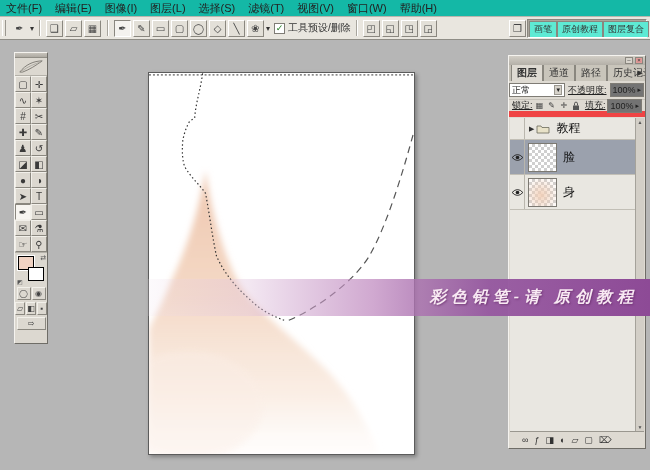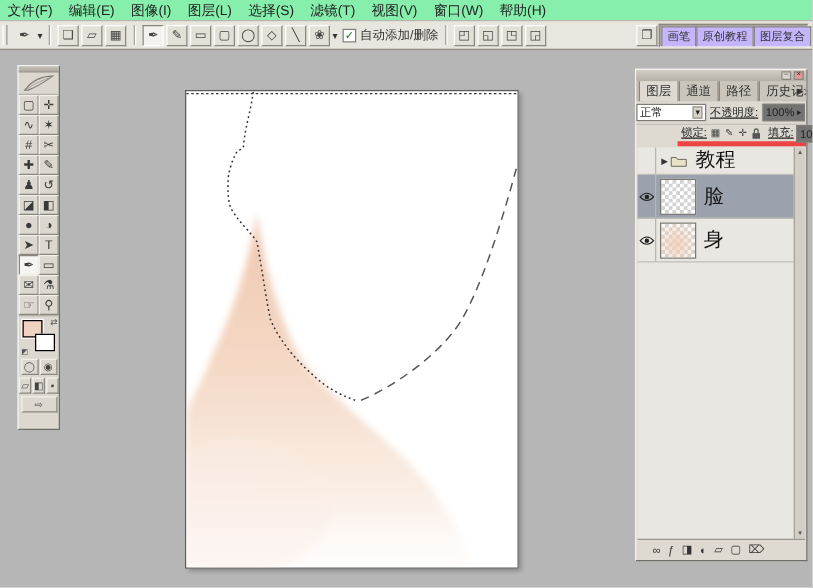--- a/index.html
+++ b/index.html
@@ -2,21 +2,21 @@
 <html><head>
 <meta charset="utf-8">
 <style>
   * { margin:0; padding:0; box-sizing:border-box; }
   html,body { width:650px; height:470px; }
   body { font-family:"Liberation Sans","DejaVu Sans",sans-serif; }
   .app { position:relative; width:650px; height:470px; background:#b6b6b6; overflow:hidden; }
 
   
   .menubar { position:absolute; left:0; top:0; width:650px; height:17px;
-    background:#86efac; border-bottom:1px solid #b9b6ae;
+    background:#14b8a6; border-bottom:1px solid #b9b6ae;
     display:flex; align-items:center; gap:13px; padding-left:6px;
     font-size:11px; color:#222; }
   .menubar span { cursor:default; }
 
   
   .optionsbar { position:absolute; left:0; top:17px; width:650px; height:23px;
     background:#e9e6df; border-bottom:1px solid #8f8d86;
     display:flex; align-items:center; font-size:10px; color:#333; }
   .grip { width:4px; height:16px; margin:0 4px 0 2px;
     border-left:1px solid #fff; border-right:1px solid #9a978f; }
@@ -26,21 +26,21 @@
     font-size:10px; color:#444; margin:0 1px; }
   .mini-btn.pressed { border-color:#8a877f #fff #fff #8a877f; background:#f4f2ee; }
   .mini-btn.flat { border-color:transparent; background:transparent; }
   .ob-arrow { font-size:8px; color:#333; margin-left:1px; }
   .ob-check { width:11px; height:11px; background:#fff; border:1px solid #7f7c75;
     display:flex; align-items:center; justify-content:center; font-size:9px; color:#1a7a1a; margin:0 3px 0 4px; }
   .ob-right { margin-left:auto; display:flex; align-items:center; }
   .palette-well { width:120px; height:19px; background:#aaa69c;
     border:1px solid; border-color:#8a877f #fff #fff #8a877f;
     display:flex; align-items:flex-end; padding:0 1px; margin-right:3px; }
-  .well-tab { background:#c4b5fd; border:1px solid #8a877f; border-bottom:none;
+  .well-tab { background:#5eead4; border:1px solid #8a877f; border-bottom:none;
     font-size:9px; padding:1px 4px 1px 4px; color:#333; white-space:nowrap; }
 
   
   .toolbox { position:absolute; left:14px; top:52px; width:34px; height:292px;
     background:#dcd8d0; border:1px solid; border-color:#f5f3ef #6f6d67 #6f6d67 #f5f3ef; }
   .tb-title { height:5px; background:linear-gradient(#c7c3bb,#aeaaa2); border-bottom:1px solid #918e86; }
   .tb-logo { height:18px; display:flex; align-items:center; justify-content:center; border-bottom:1px solid #b3b0a8; }
   .tb-grid { display:grid; grid-template-columns:16px 16px; }
   .tool { width:16px; height:16px; display:flex; align-items:center; justify-content:center;
     font-size:10px; color:#3a3a3a; background:#dcd8d0;
@@ -83,52 +83,52 @@
     background:#dedad2; border:1px solid; border-color:#f5f3ef #6f6d67 #6f6d67 #f5f3ef;
     font-size:10px; color:#222; }
   .lp-titlebar { height:9px; background:linear-gradient(#d2cec6,#b4b0a8);
     display:flex; justify-content:flex-end; align-items:center; gap:2px; padding-right:2px; }
   .cap-btn { width:8px; height:7px; font-size:6px; line-height:5px; text-align:center;
     border:1px solid #8a877f; background:#d8d4cc; color:#333; }
   .cap-btn.close { background:#e09a98; }
   .lp-tabs { height:16px; background:#c3bfb5; display:flex; align-items:flex-end; padding-left:2px; overflow:hidden; position:relative; }
   .lp-tab { padding:2px 5px 1px; font-size:10px; border:1px solid #8a877f; border-bottom:none;
     background:#c9c5bb; color:#333; white-space:nowrap; }
-  .lp-tab.active { background:#dedad2; font-weight:normal; }
+  .lp-tab.active { background:#dedad2; font-weight:bold; }
   .lp-menu-arrow { position:absolute; right:2px; top:4px; font-size:7px; color:#333; }
   .lp-row1 { height:19px; display:flex; align-items:center; padding:0 0; gap:3px; border-bottom:1px solid #c6c2ba; }
   .blend-select { width:56px; height:14px; background:#fff; border:1px solid #7f7c75;
     display:flex; align-items:center; justify-content:space-between; padding:0 2px; font-size:9px; }
   .blend-select .arr { font-size:7px; background:#d6d2ca; border:1px solid #9a978f; padding:0 1px; }
   .lp-lbl { font-size:9px; white-space:nowrap;text-decoration:underline; }
   .val-box { height:14px; background:#737373; border:1px solid #7f7c75; display:flex;
     align-items:center; padding:0 2px; gap:2px; font-size:9px; }
   .val-box .arr { font-size:7px; }
-  .lp-row2 { height:17px; display:flex; align-items:center; padding:0 3px; gap:2px; border-bottom:4px solid #ef4444;margin-left:33px; }
+  .lp-row2 { height:17px; display:flex; align-items:center; padding:0 3px; gap:2px; border-bottom:6px solid #ef4444; }
   .lock-ic { width:13px; height:13px; display:flex; align-items:center; justify-content:center;
     font-size:8px; color:#444; border:1px solid transparent; }
   .lp-list { position:absolute; left:1px; right:1px; top:62px; bottom:17px; background:#e9e7e1; }
   .lp-scroll { position:absolute; right:0; top:0; bottom:0; width:9px; background:#d3cfc7;
     border-left:1px solid #a5a29a; display:flex; flex-direction:column; justify-content:space-between;
     align-items:center; font-size:5px; color:#555; padding:1px 0; }
   .lrow { display:flex; align-items:center; border-bottom:1px solid #c2bfb6; margin-right:9px; }
   .lrow.group { height:22px; }
   .lrow.layer { height:35px; }
   .lrow.sel { background:#9ba1ad; }
   .eye-box { width:15px; align-self:stretch; border-right:1px solid #b9b6ad;
     display:flex; align-items:center; justify-content:center; }
   .expand { font-size:7px; color:#333; margin:0 2px 0 4px; }
   .thumb { width:29px; height:29px; border:1px solid #7c7972; margin-left:3px; position:relative; background:#fff; }
   .checker { background-image:
       linear-gradient(45deg,#cfcfcf 25%,transparent 25%,transparent 75%,#cfcfcf 75%),
       linear-gradient(45deg,#cfcfcf 25%,transparent 25%,transparent 75%,#cfcfcf 75%);
     background-size:6px 6px; background-position:0 0,3px 3px; }
   .skin-tint { position:absolute; inset:0;
     background:radial-gradient(ellipse at 45% 60%, rgba(241,206,182,.9), rgba(241,206,182,.1) 75%); }
-  .lname { margin-left:6px; font-size:16px; color:#111; }
+  .lname { margin-left:6px; font-size:12px; color:#111; }
   .lname.italic { font-style:italic; }
   .lock-badge { margin-left:auto; margin-right:4px; }
   .lp-bottom { position:absolute; left:1px; right:1px; bottom:1px; height:16px; background:#dedad2;
     border-top:1px solid #9a978f; display:flex; align-items:center; gap:6px; padding-left:12px;
     font-size:9px; color:#333; }
   .lp-bottom span { cursor:pointer; }
 </style>
 </head>
 <body>
 
@@ -158,21 +158,21 @@
     <div class="mini-btn pressed">✒</div>
     <div class="mini-btn">✎</div>
     <div class="mini-btn">▭</div>
     <div class="mini-btn">▢</div>
     <div class="mini-btn">◯</div>
     <div class="mini-btn">◇</div>
     <div class="mini-btn">╲</div>
     <div class="mini-btn">❀</div>
     <span class="ob-arrow">▾</span>
     <div class="ob-check">✓</div>
-    <span>自动添加/删除</span>
+    <span>工具预设/删除</span>
     <div class="ob-sep"></div>
     <div class="mini-btn">◰</div>
     <div class="mini-btn">◱</div>
     <div class="mini-btn">◳</div>
     <div class="mini-btn">◲</div>
     <div class="ob-right">
       <div class="mini-btn">❐</div>
       <div class="palette-well">
         <div class="well-tab">画笔</div>
         <div class="well-tab">原创教程</div>
@@ -251,20 +251,23 @@
       <ellipse cx="40" cy="335" rx="75" ry="55" fill="#fbeee6" opacity="0.45" filter="url(#soft)"></ellipse>
 
       <line x1="0" y1="1.5" x2="267" y2="1.5" stroke="#333" stroke-width="1" stroke-dasharray="2 2"></line>
 
       <path d="M54,0 C52,16 47,30 46,45 L41,48 C37,55 35,62 34,68 C33,80 34,89 36,94 C43,106 52,113 57,121 C61,142 64,166 68,184 C76,202 89,217 103,229 C113,239 126,245 137,249" fill="none" stroke="#333" stroke-width="1.2" stroke-dasharray="1.5 2.5"></path>
 
       <path d="M266,62 C257,95 241,150 223,182 C210,206 172,236 140,249" fill="none" stroke="#555" stroke-width="1.2" stroke-dasharray="7 5"></path>
     </svg>
   </div>
 
+  <div class="banner">
+    <span>彩色铅笔-请 原创教程</span>
+  </div>
 
 
   <div class="layers">
     <div class="lp-titlebar">
       <div class="cap-btn">–</div>
       <div class="cap-btn close">×</div>
     </div>
     <div class="lp-tabs">
       <div class="lp-tab active">图层</div>
       <div class="lp-tab">通道</div>

